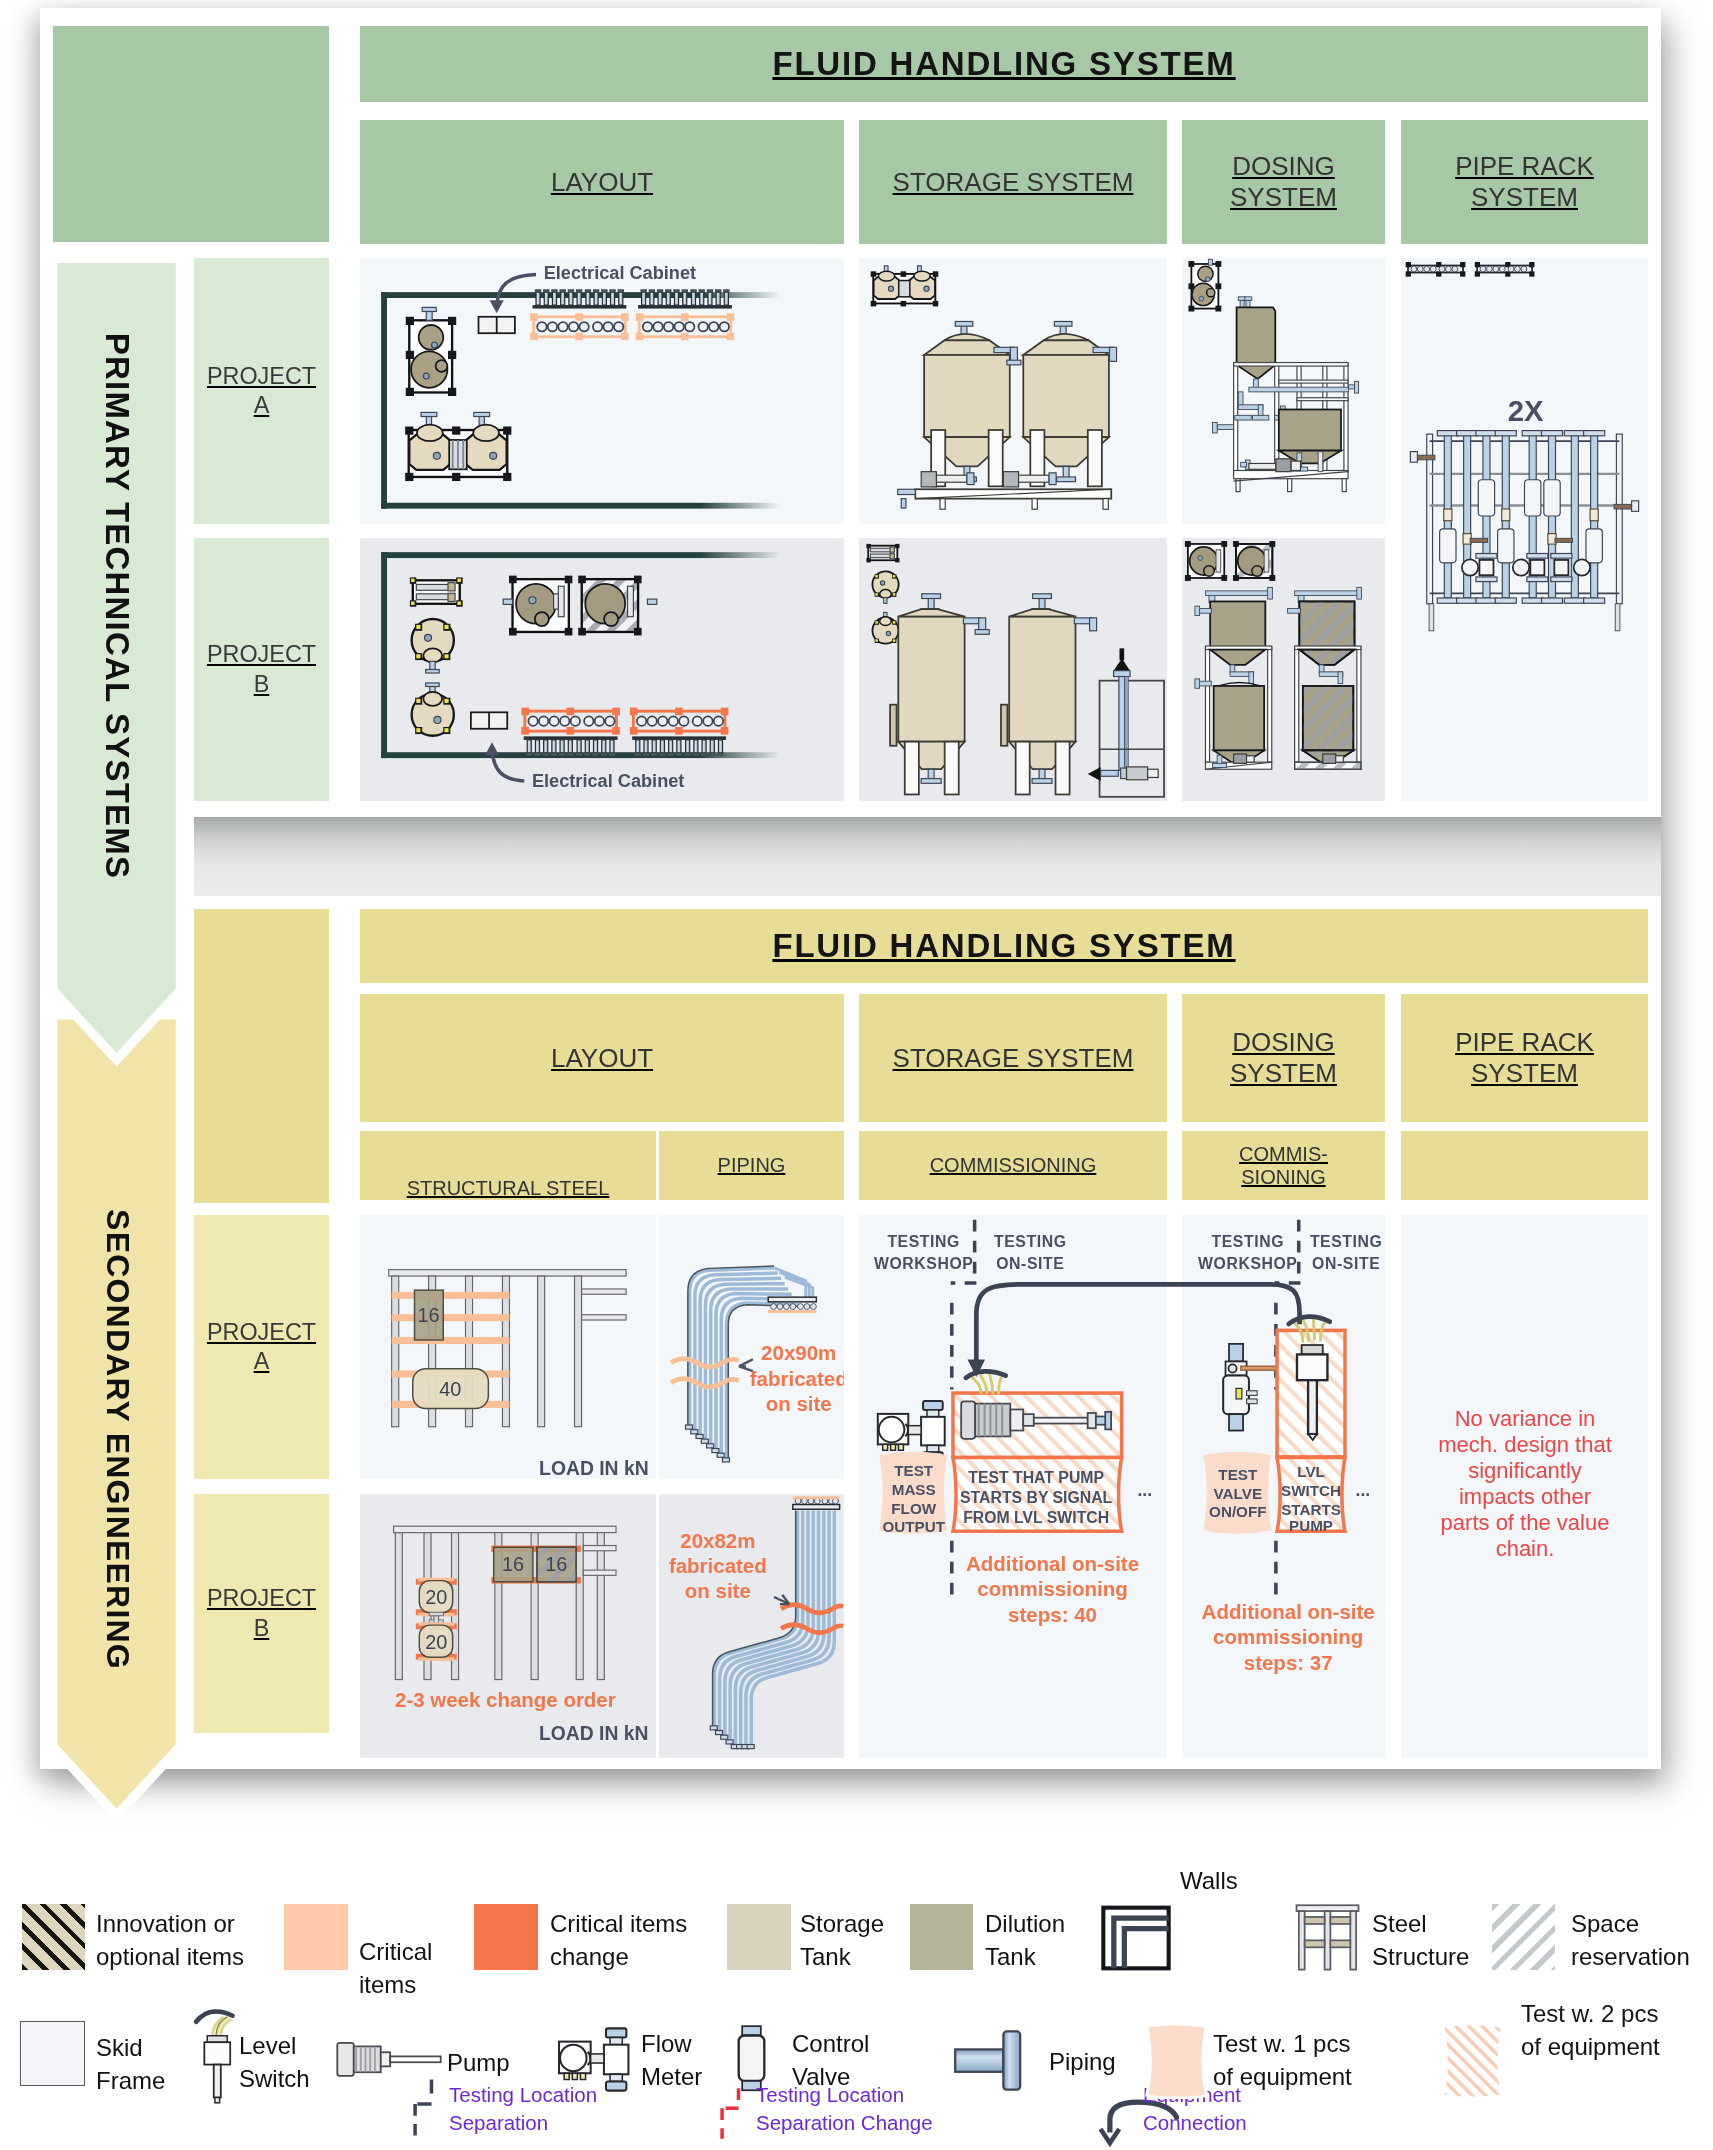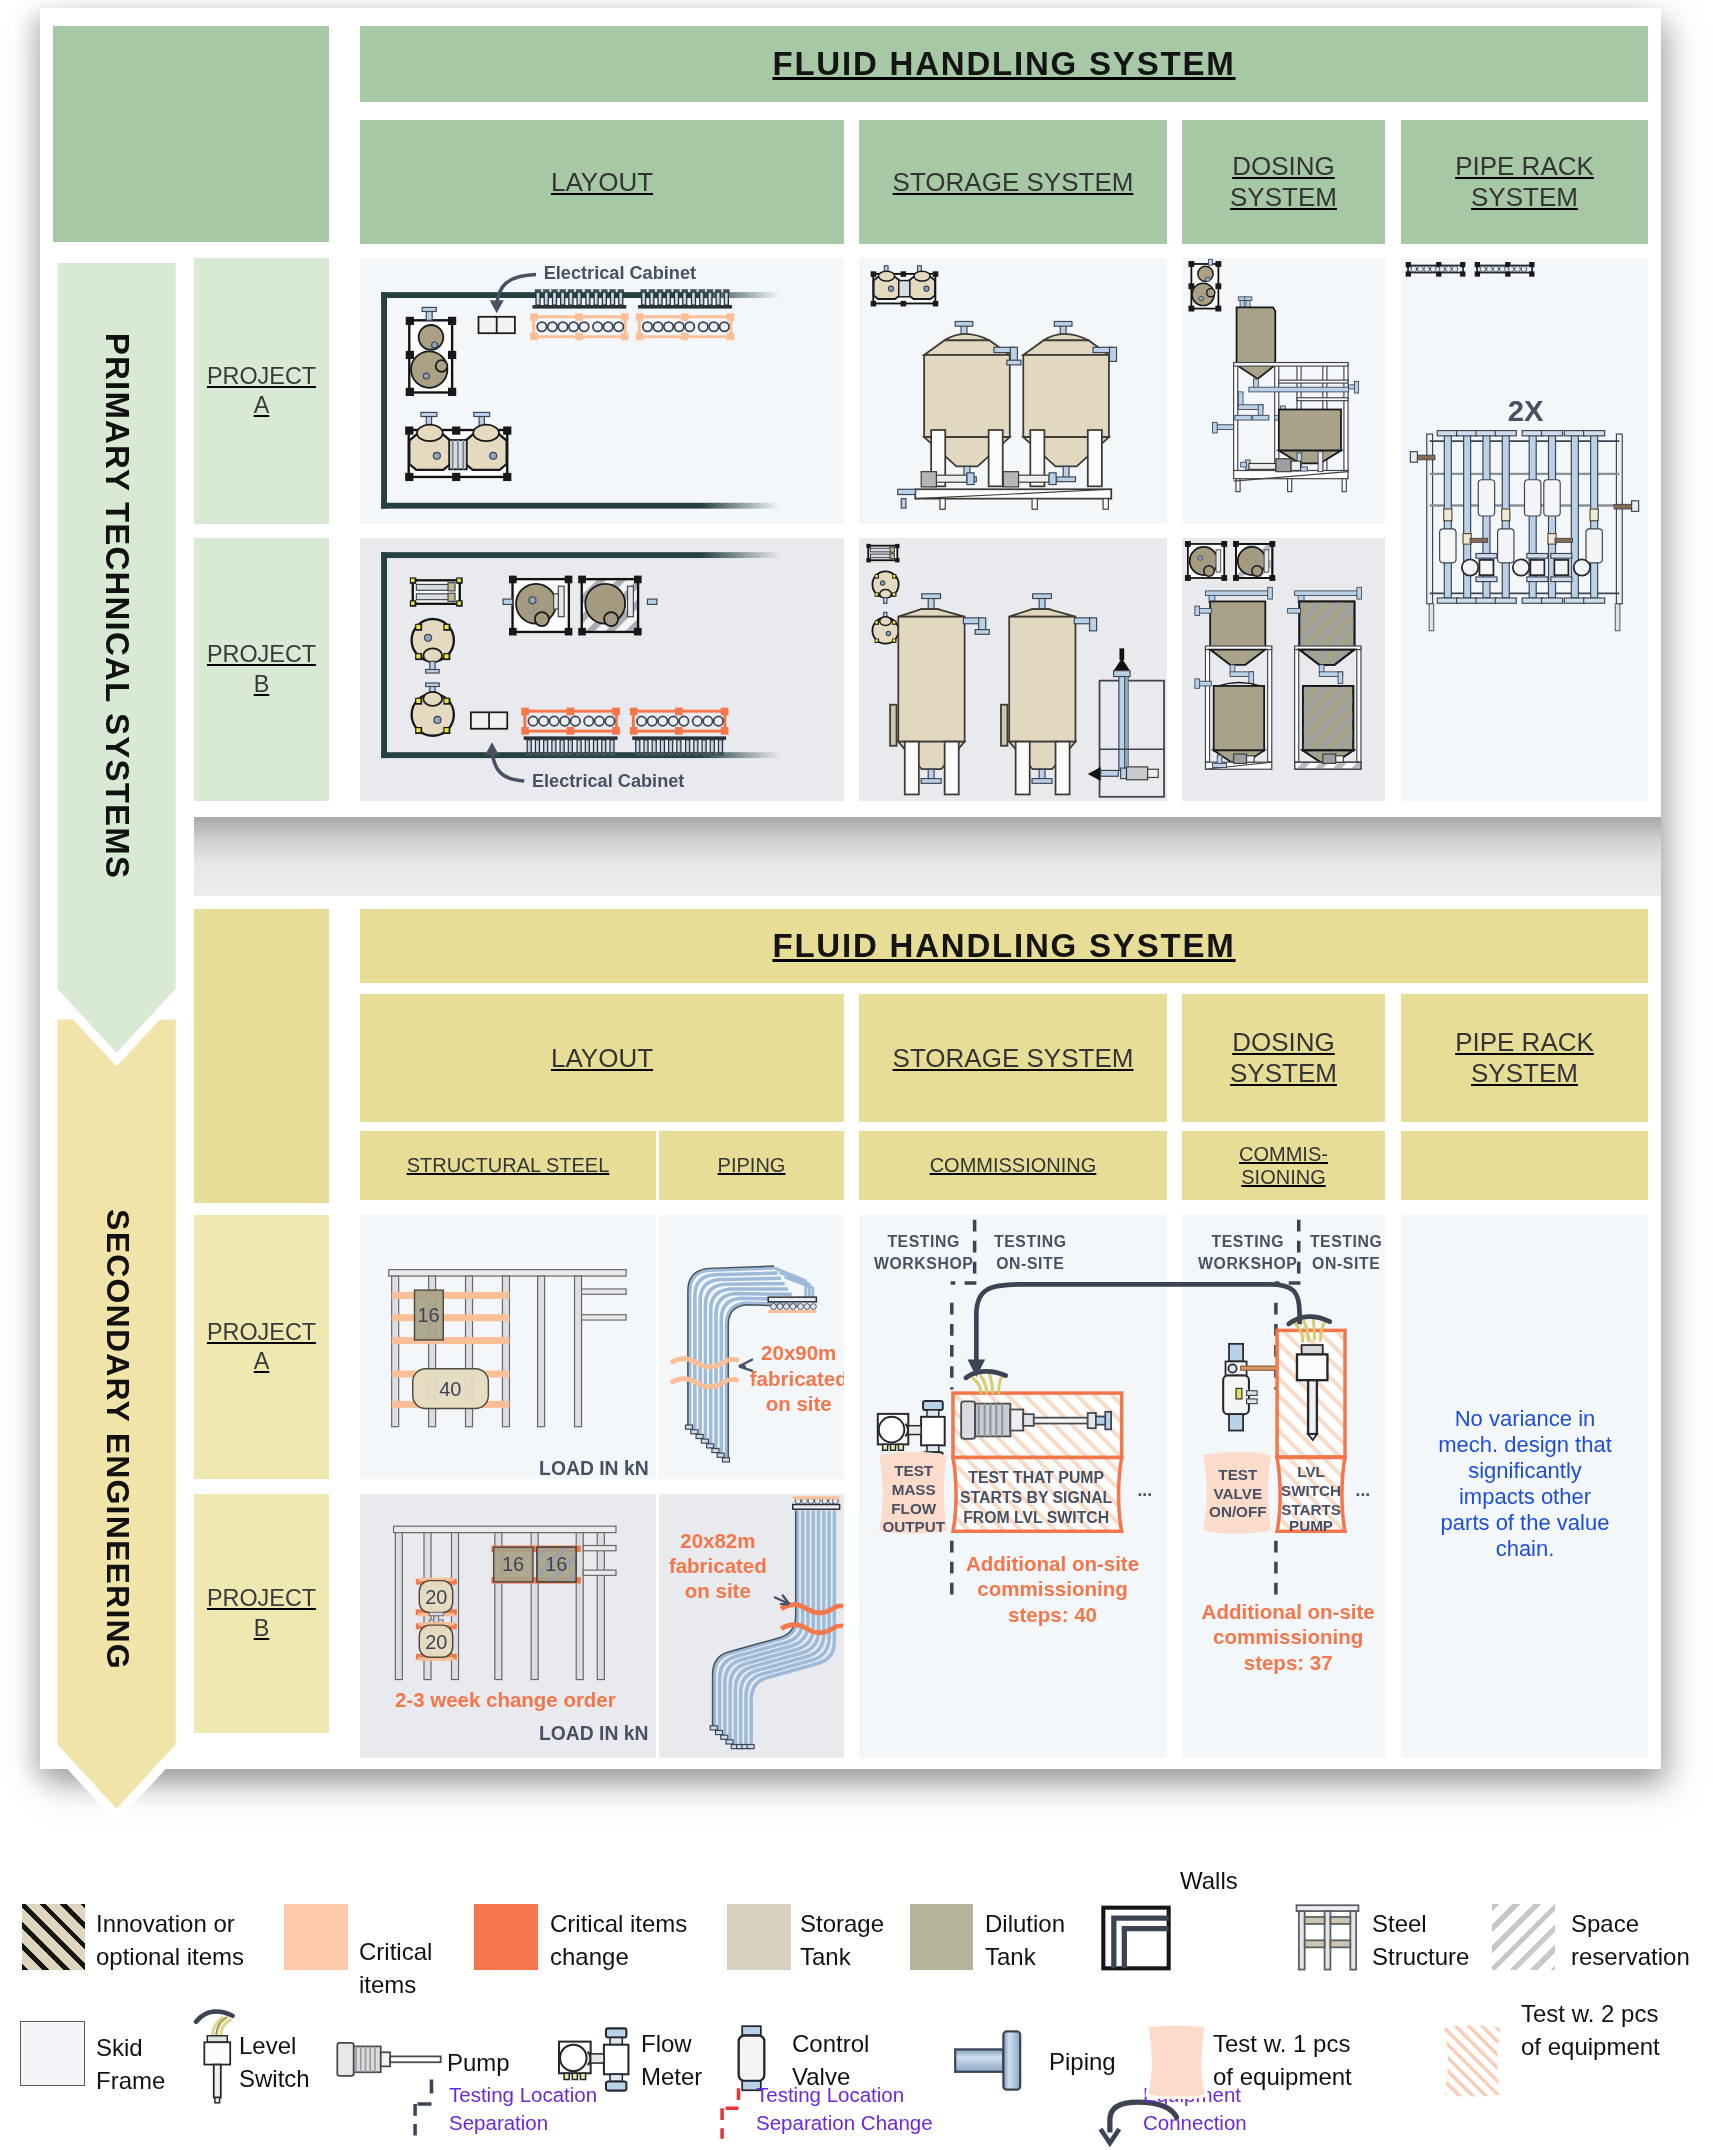--- a/index.html
+++ b/index.html
@@ -962,21 +962,21 @@
     </div>
 
   <div class="abs y1 hdr" style="left:1182px;top:994px;width:203px;height:128px;">
       <span class="h2t">DOSING<br>SYSTEM</span>
     </div>
 
   <div class="abs y1 hdr" style="left:1401px;top:994px;width:247px;height:128px;">
       <span class="h2t">PIPE RACK<br>SYSTEM</span>
     </div>
 
-  <div class="abs y1 hdr" style="left:360px;top:1131px;width:296px;height:69px;">
+  <div class="abs y1 hdr" style="left:360px;top:1131px;width:296px;height:69px;align-items:flex-end;">
       <span class="h3t">STRUCTURAL STEEL</span>
     </div>
 
   <div class="abs y1 hdr" style="left:659px;top:1131px;width:185px;height:69px;">
       <span class="h3t">PIPING</span>
     </div>
 
   <div class="abs y1 hdr" style="left:859px;top:1131px;width:308px;height:69px;">
       <span class="h3t">COMMISSIONING</span>
     </div>
@@ -1351,21 +1351,21 @@
     <text x="181" y="776" font-size="35" font-weight="bold" fill="#f4764a" text-anchor="middle" font-family="Liberation Sans, sans-serif">steps: 37</text>
   </svg>
 
   <svg class="abs" style="left:859px;top:1215px;" width="528" height="188" viewBox="0 0 900 320">
     <path d="M200 252 L200 170 C200 124 224 118 280 118 L700 118 C740 118 751 130 751 168 L751 186" fill="none" stroke="#3c4454" stroke-width="8"></path>
     <path d="M185 246 L200 276 L215 246 Z" fill="#3c4454"></path>
   </svg>
 
   <div class="abs bgA" style="left:1401px;top:1215px;width:247px;height:543px;"></div>
 
-  <div class="abs" style="left:1419px;top:1406px;width:212px;text-align:center;font-size:22px;line-height:1.18;color:#1d4ed8;">No variance in<br>mech. design that<br>significantly<br>impacts other<br>parts of the value<br>chain.</div>
+  <div class="abs" style="left:1419px;top:1406px;width:212px;text-align:center;font-size:22px;line-height:1.18;color:#ef4444;">No variance in<br>mech. design that<br>significantly<br>impacts other<br>parts of the value<br>chain.</div>
 
   <div class="abs" style="left:22px;top:1904px;width:63px;height:66px;background:repeating-linear-gradient(45deg,#15150f 0 4.7px,#ddd6bd 4.7px 14.7px);"></div>
   <div class="abs lgt" style="left:96px;top:1907px;">Innovation or<br>optional items</div>
 
   <div class="abs" style="left:284px;top:1904px;width:64px;height:66px;background:#fcc9ab;"></div>
   <div class="abs lgt" style="left:359px;top:1907px;margin-top:28px;">Critical<br>items</div>
 
   <div class="abs" style="left:474px;top:1904px;width:64px;height:66px;background:#f4764a;"></div>
   <div class="abs lgt" style="left:550px;top:1907px;">Critical items<br>change</div>
 

